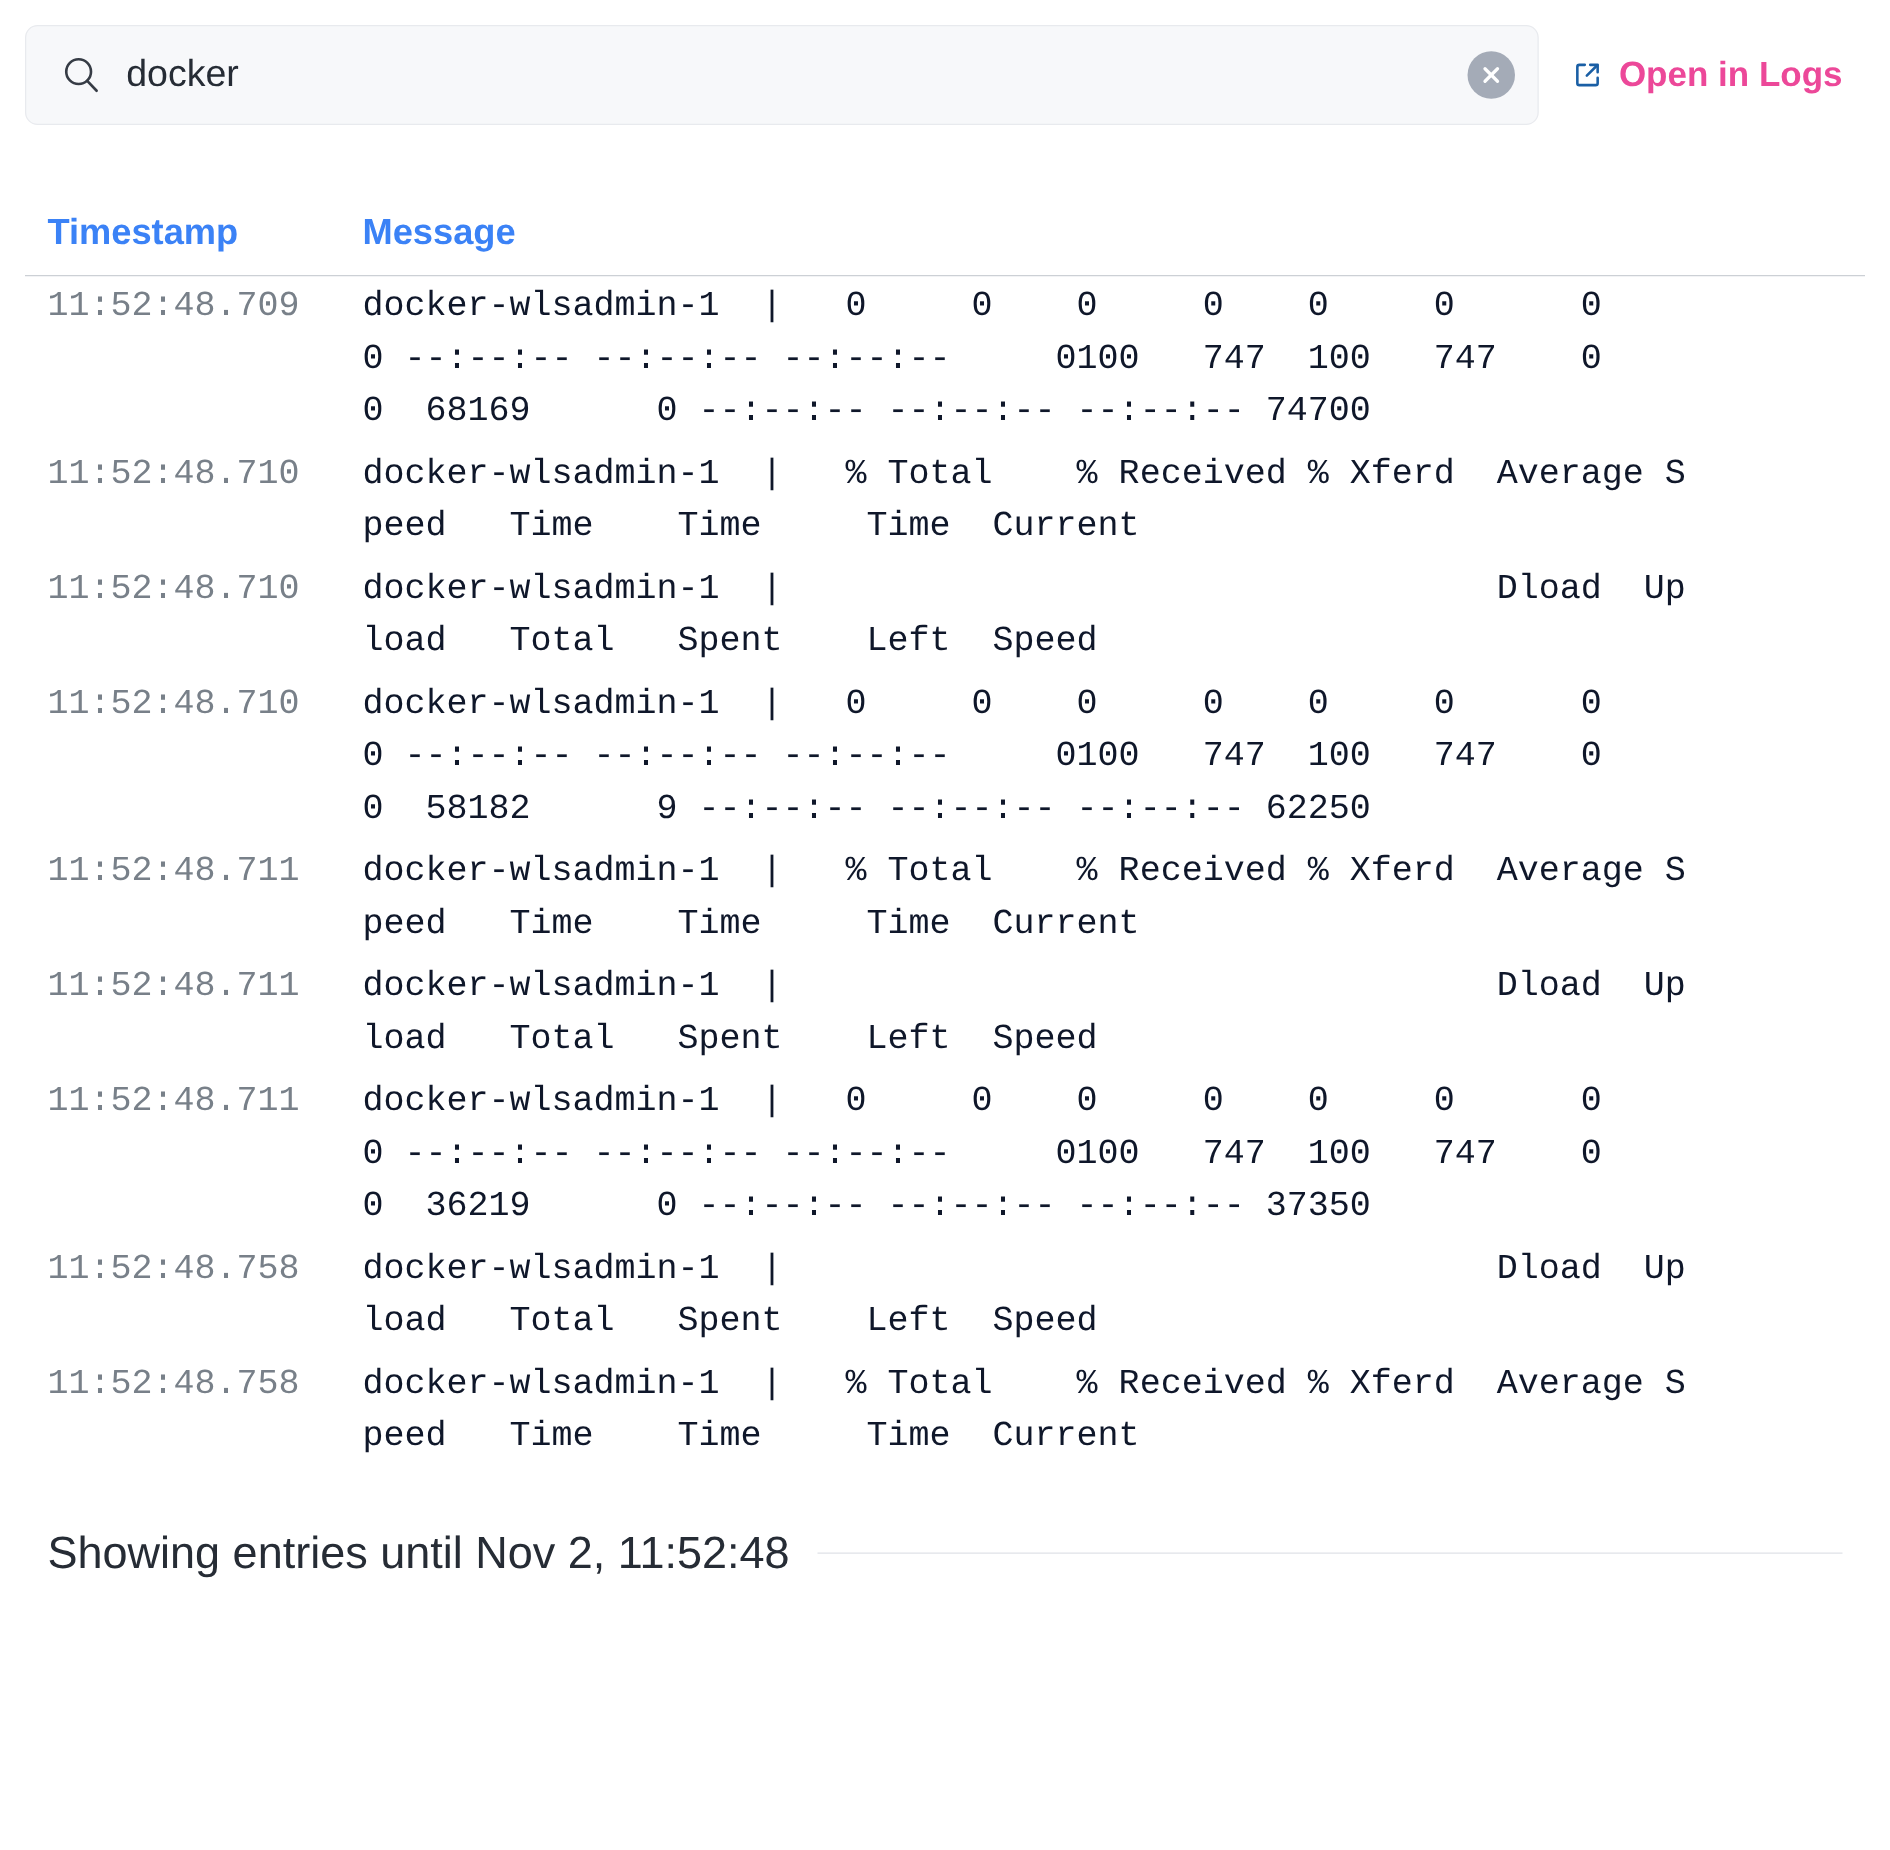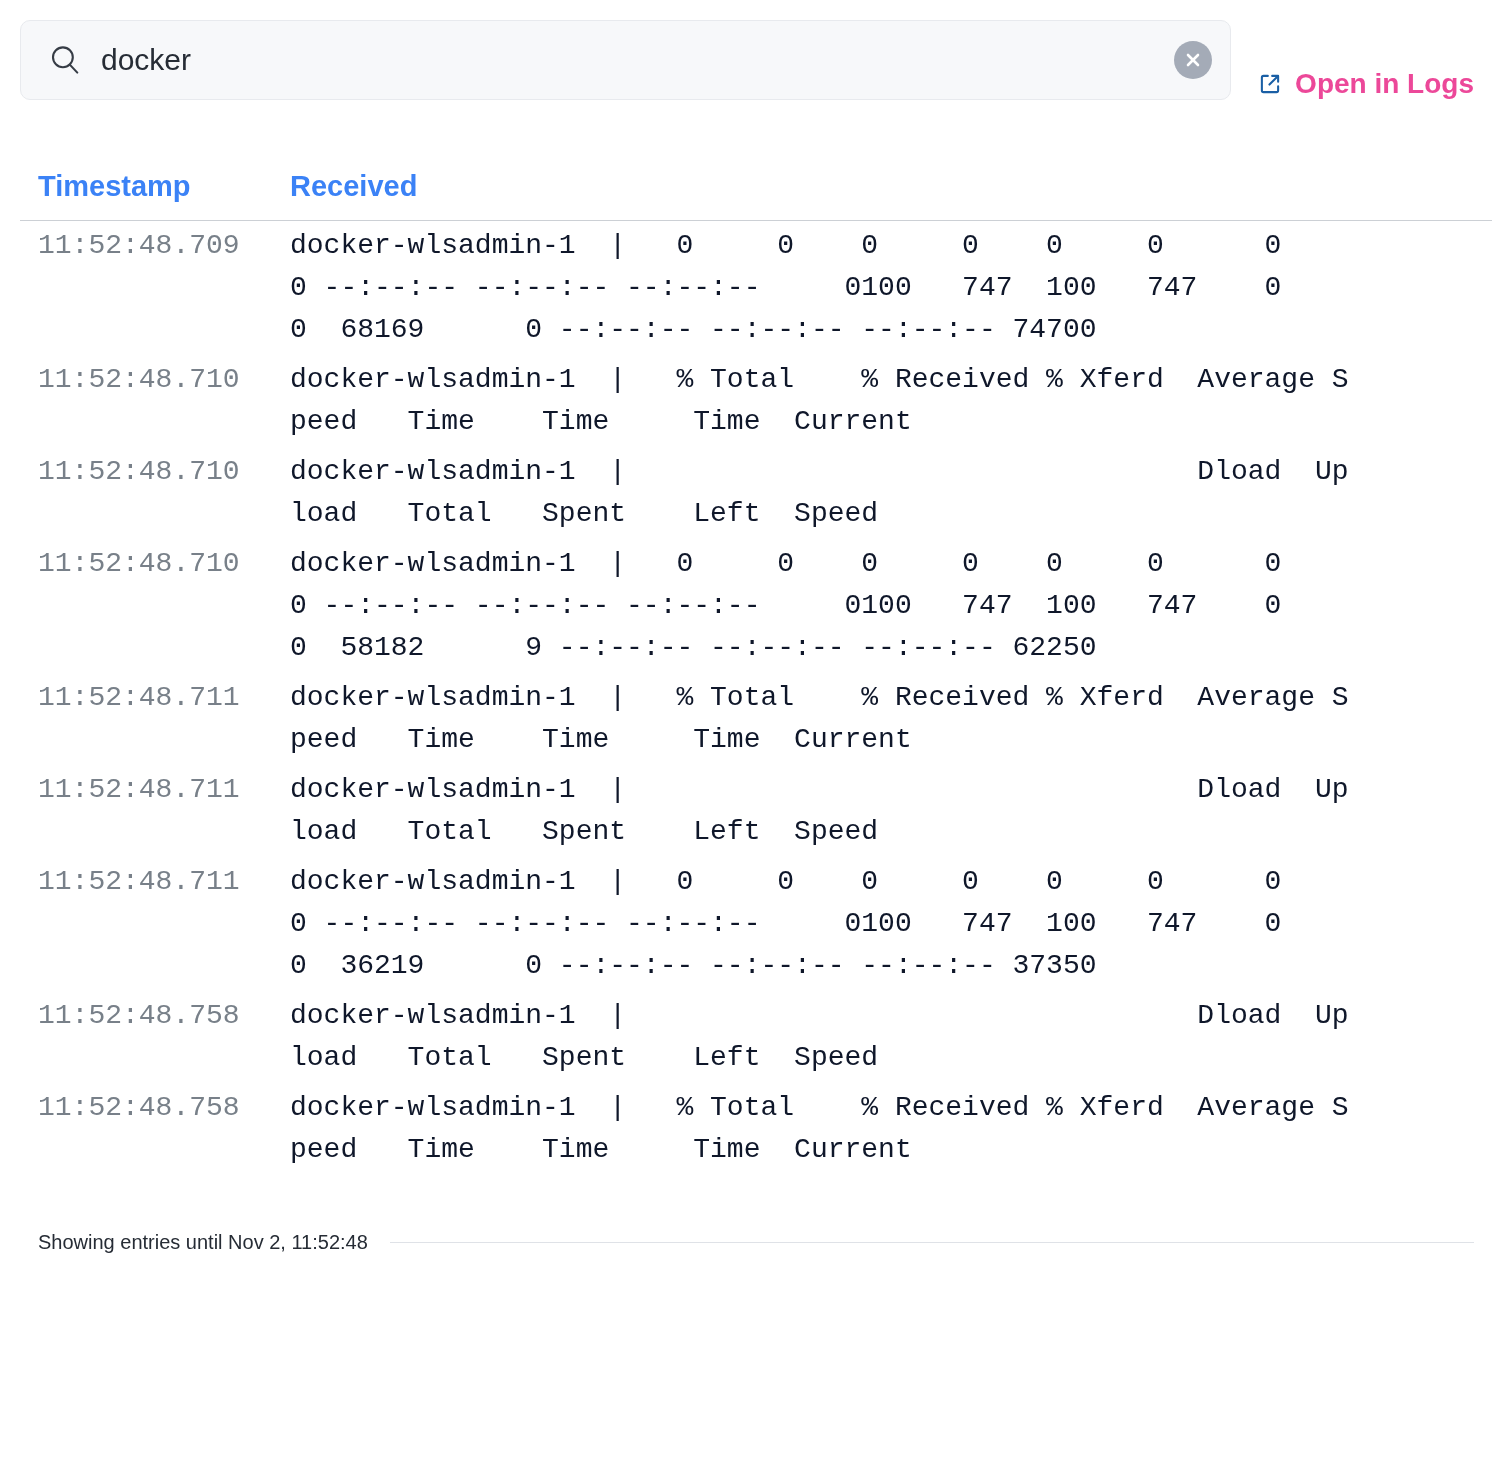--- a/index.html
+++ b/index.html
@@ -6,21 +6,21 @@
   html, body {
     width: 1512px;
     height: 1480px;
     background: #ffffff;
     font-family: "Liberation Sans", sans-serif;
     overflow: hidden;
   }
   
   .topbar {
     display: flex;
-    align-items: flex-end;
+    align-items: center;
     margin: 20px 38px 0 20px;
     gap: 26px;
   }
   .searchbar {
     flex: 1;
     height: 80px;
     background: #f7f8fa;
     border: 1px solid #e8eaee;
     border-radius: 10px;
     display: flex;
@@ -95,21 +95,21 @@
   .cell-msg { color: #0f172a; }
   .msg-line { white-space: pre; }
   
   .footer {
     margin: 46px 38px 0 38px;
     display: flex;
     align-items: center;
     gap: 22px;
   }
   .footer-text {
-    font-size: 20px;
+    font-size: 36px;
     color: #262c35;
     line-height: 42px;
     white-space: nowrap;
   }
   .footer-rule {
     flex: 1;
     height: 1px;
     background: #dfe2e7;
   }
 </style>
@@ -136,21 +136,21 @@
       <polyline points="14 4.5 19.5 4.5 19.5 10"></polyline>
       <line x1="19.2" y1="4.8" x2="11.5" y2="12.5"></line>
     </svg>
     <span>Open in Logs</span>
   </a>
 </div>
 
 <div class="log-table">
   <div class="trow thead">
     <div class="cell-ts">Timestamp</div>
-    <div class="cell-msg-h">Received</div>
+    <div class="cell-msg-h">Message</div>
   </div>
 
   <div class="trow tbody-row">
     <div class="cell-ts mono">11:52:48.709</div>
     <div class="cell-msg mono">
       <div class="msg-line">docker-wlsadmin-1  |   0     0    0     0    0     0      0</div>
       <div class="msg-line">0 --:--:-- --:--:-- --:--:--     0100   747  100   747    0</div>
       <div class="msg-line">0  68169      0 --:--:-- --:--:-- --:--:-- 74700</div>
     </div>
   </div>

